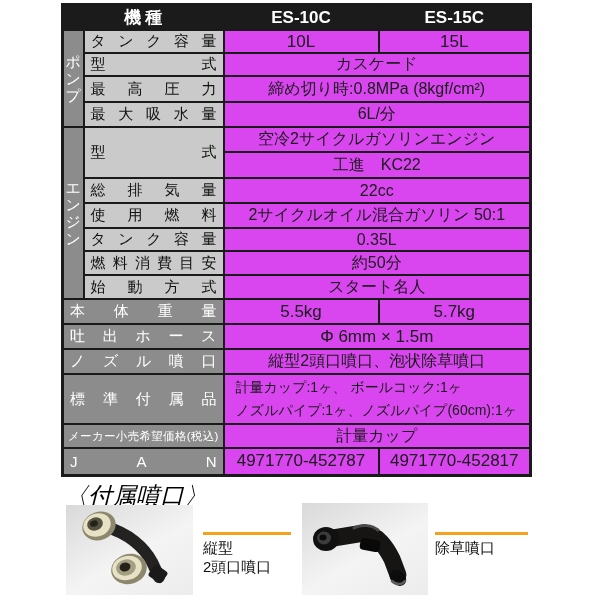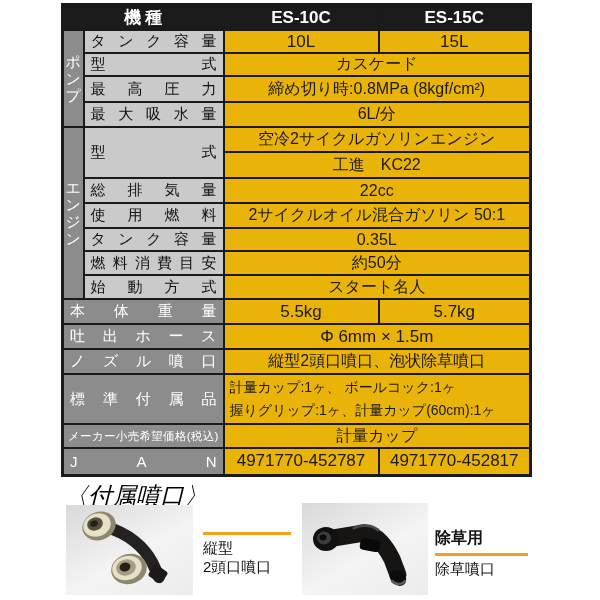--- a/index.html
+++ b/index.html
@@ -26,28 +26,28 @@
   }
   td.gcell {
     background:#8c8c8c; color:#ffffff; font-size:15px;
     border-bottom:2px solid #ffffff;
   }
   td.lcell { background:#cacaca; color:#111111; font-size:15px; }
   td.flabel {
     background:#8c8c8c; color:#ffffff; font-size:15px;
     border-bottom:2px solid #ffffff;
   }
-  td.vcell { background:#eab308; text-align:center; font-size:16px;margin-top:48px; }
+  td.vcell { background:#d946ef; text-align:center; font-size:16px;margin-top:48px; }
   td.vcell.big { font-size:17px; }
   td.vcell.left { text-align:left; }
 
   .jchar { display:flex; justify-content:space-between; align-items:center; padding:0 6px; }
   .vchar { display:flex; flex-direction:column; justify-content:center; align-items:center; gap:1px; line-height:16px; }
   .small-j { font-size:11.5px; padding:0 4px; }
-  .acc-line { text-align:left; padding-left:5px; font-size:14px; line-height:23px; white-space:nowrap; }
+  .acc-line { text-align:left; padding-left:11px; font-size:14px; line-height:23px; white-space:nowrap; }
 
   tr.h23{height:23px} tr.h24{height:24px} tr.h25{height:25px}
   tr.h26{height:26px} tr.h27{height:27px} tr.h50{height:50px}
 
   
   .attach-heading { position:absolute; left:64px; top:480px; font-size:24px; color:#000000;font-style:italic; }
   .photo {
     position:absolute;
     background:linear-gradient(150deg,#d9d9d9 0%,#f4f4f4 55%,#ececec 100%);
   }
@@ -255,21 +255,21 @@
           <div class="jchar">
             <span>標</span>
             <span>準</span>
             <span>付</span>
             <span>属</span>
             <span>品</span>
           </div>
         </td>
     <td class="vcell left" colspan="2">
       <div class="acc-line">計量カップ:1ヶ、 ボールコック:1ヶ</div>
-      <div class="acc-line">握りグリップ:1ヶ、計量カップ(60cm):1ヶ</div>
+      <div class="acc-line">ノズルパイプ:1ヶ、ノズルパイプ(60cm):1ヶ</div>
     </td>
   </tr>
   <tr class="h24">
     <td class="flabel" colspan="2">
           <div class="jchar small-j">
             <span>メ</span>
             <span>ー</span>
             <span>カ</span>
             <span>ー</span>
             <span>小</span>
@@ -332,16 +332,15 @@
     <ellipse cx="24" cy="36" rx="13" ry="12" fill="#101010"></ellipse>
     <ellipse cx="22" cy="35" rx="7" ry="6.5" fill="#3c3c3c"></ellipse>
     <ellipse cx="21" cy="34.6" rx="3.5" ry="3" fill="#0a0a0a"></ellipse>
     <path d="M52,25 C60,21 70,22 76,27" stroke="#4a4a4a" stroke-width="3" fill="none" stroke-linecap="round"></path>
     <rect x="58" y="36" width="20" height="12" rx="4" transform="rotate(10 68 42)" fill="#090909"></rect>
     <ellipse cx="96" cy="75" rx="9" ry="7" transform="rotate(40 96 75)" fill="#0c0c0c"></ellipse>
     <path d="M90,78 C94,82 100,82 103,78" stroke="#5c5c5c" stroke-width="2.5" fill="none" stroke-linecap="round"></path>
   </svg>
 </div>
 <div class="caption caption2">
-  <div class="title">除草用</div>
   <div class="rule"></div>
   <div class="line">除草噴口</div>
 </div>
 
 </body></html>

